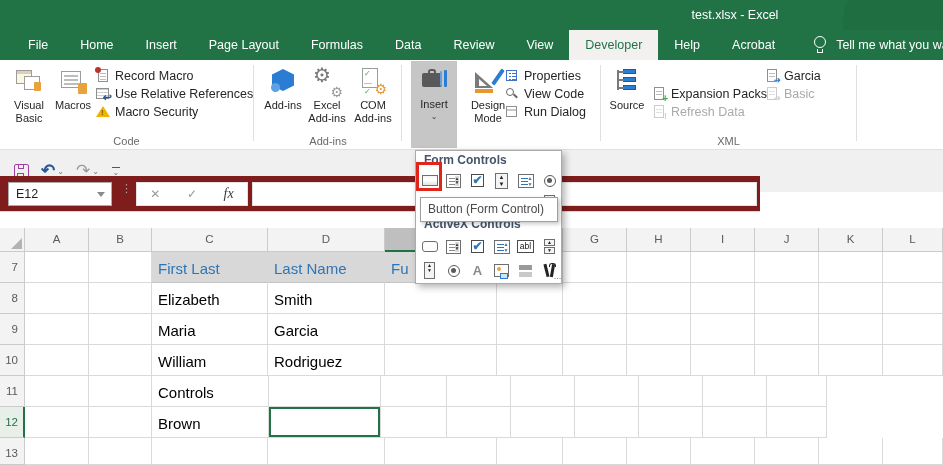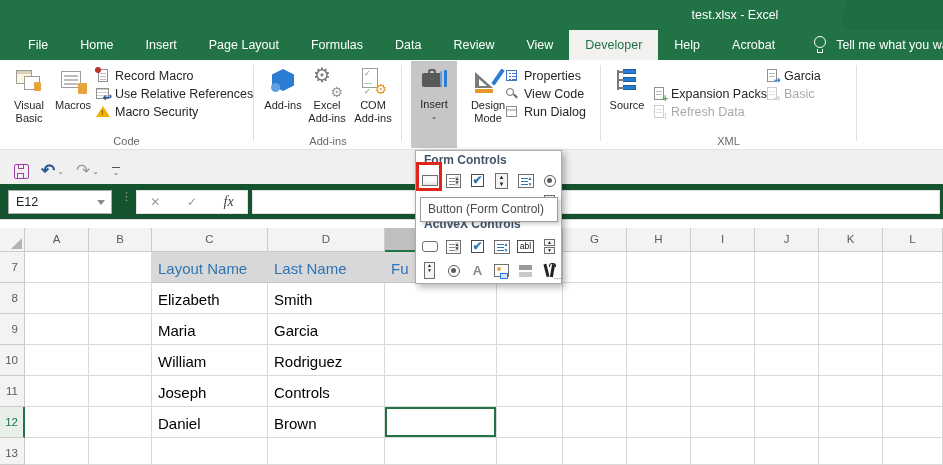--- a/index.html
+++ b/index.html
@@ -88,21 +88,21 @@
   .floppy{position:relative;width:15px;height:15px;border:1.6px solid #a23fa3;border-radius:2px}
   .floppy i{position:absolute;left:3px;top:-1px;width:6px;height:5px;border:1.6px solid #a23fa3;border-top:none}
   .floppy b{position:absolute;left:2px;bottom:0;width:7px;height:5px;border:1.6px solid #a23fa3;border-bottom:none}
   .uarrow{font-size:17px;color:#2b5797;line-height:16px;font-weight:bold}
   .rarrow{font-size:17px;color:#9a9a9a;line-height:16px}
   .tinychev{font-size:8px;color:#777}
   .qmore{display:flex;flex-direction:column;align-items:center;line-height:5px;color:#555;padding:2px 5px}
   .qmore .bar{width:8px;height:1.6px;background:#555;margin-bottom:2px}
 
   
-  .frow{position:absolute;left:0;top:184px;width:943px;height:36px;background:#14532d;border-bottom:1px solid #d8d8d8}
+  .frow{position:absolute;left:0;top:176px;width:760px;height:36px;background:#7f1d1d;border-bottom:1px solid #d8d8d8}
   .namebox{position:absolute;left:8px;top:6px;width:104px;height:24px;background:#fff;border:1px solid #acacac;font-size:12.5px;color:#222;line-height:22px;padding-left:7px}
   .namebox .dd{position:absolute;right:6px;top:9px;width:0;height:0;border-left:4px solid transparent;border-right:4px solid transparent;border-top:5px solid #8a8a8a}
   .fdots{position:absolute;left:121px;top:9px;color:#b0b0b0;font-size:11px;letter-spacing:0;line-height:6px;text-align:center;width:6px}
   .fbtns{position:absolute;left:136px;top:6px;width:112px;height:24px;background:#fff;border:1px solid #e2e2e2;display:flex;align-items:center;justify-content:space-around;color:#9a9a9a}
   .fx{font-family:"Liberation Serif",serif;font-style:italic;font-size:14px;color:#3d3d3d}
   .finput{position:absolute;left:252px;top:6px;right:3px;height:24px;background:#fff;border:1px solid #e2e2e2}
 
   
   .chead{position:absolute;left:0;top:228px;width:943px;height:24px;display:flex;background:#f3f3f3}
   .ch{border-right:1px solid #cbcbcb;border-bottom:1px solid #cbcbcb;text-align:center;font-size:11.5px;color:#5a5a5a;line-height:23px;flex:0 0 auto}
@@ -445,21 +445,21 @@
   <div class="ch wK">K</div>
   <div class="ch wL">L</div>
 </div>
 
 <div class="grid">
 
   <div class="grow">
     <div class="rh">7</div>
     <div class="cell wA"></div>
     <div class="cell wB"></div>
-    <div class="cell hd wC">Layout Name</div>
+    <div class="cell hd wC">First Last</div>
     <div class="cell hd wD">Last Name</div>
     <div class="cell hd wE">Fu</div>
     <div class="cell wF"></div>
     <div class="cell wG"></div>
     <div class="cell wH"></div>
     <div class="cell wI"></div>
     <div class="cell wJ"></div>
     <div class="cell wK"></div>
     <div class="cell wL"></div>
   </div>
@@ -509,37 +509,35 @@
     <div class="cell wI"></div>
     <div class="cell wJ"></div>
     <div class="cell wK"></div>
     <div class="cell wL"></div>
   </div>
 
   <div class="grow">
     <div class="rh">11</div>
     <div class="cell wA"></div>
     <div class="cell wB"></div>
-    <div class="cell wC">Joseph</div>
     <div class="cell wD">Controls</div>
     <div class="cell wE"></div>
     <div class="cell wF"></div>
     <div class="cell wG"></div>
     <div class="cell wH"></div>
     <div class="cell wI"></div>
     <div class="cell wJ"></div>
     <div class="cell wK"></div>
     <div class="cell wL"></div>
   </div>
 
   <div class="grow">
     <div class="rh selrow">12</div>
     <div class="cell wA"></div>
     <div class="cell wB"></div>
-    <div class="cell wC">Daniel</div>
     <div class="cell wD">Brown</div>
     <div class="cell sel wE"></div>
     <div class="cell wF"></div>
     <div class="cell wG"></div>
     <div class="cell wH"></div>
     <div class="cell wI"></div>
     <div class="cell wJ"></div>
     <div class="cell wK"></div>
     <div class="cell wL"></div>
   </div>

